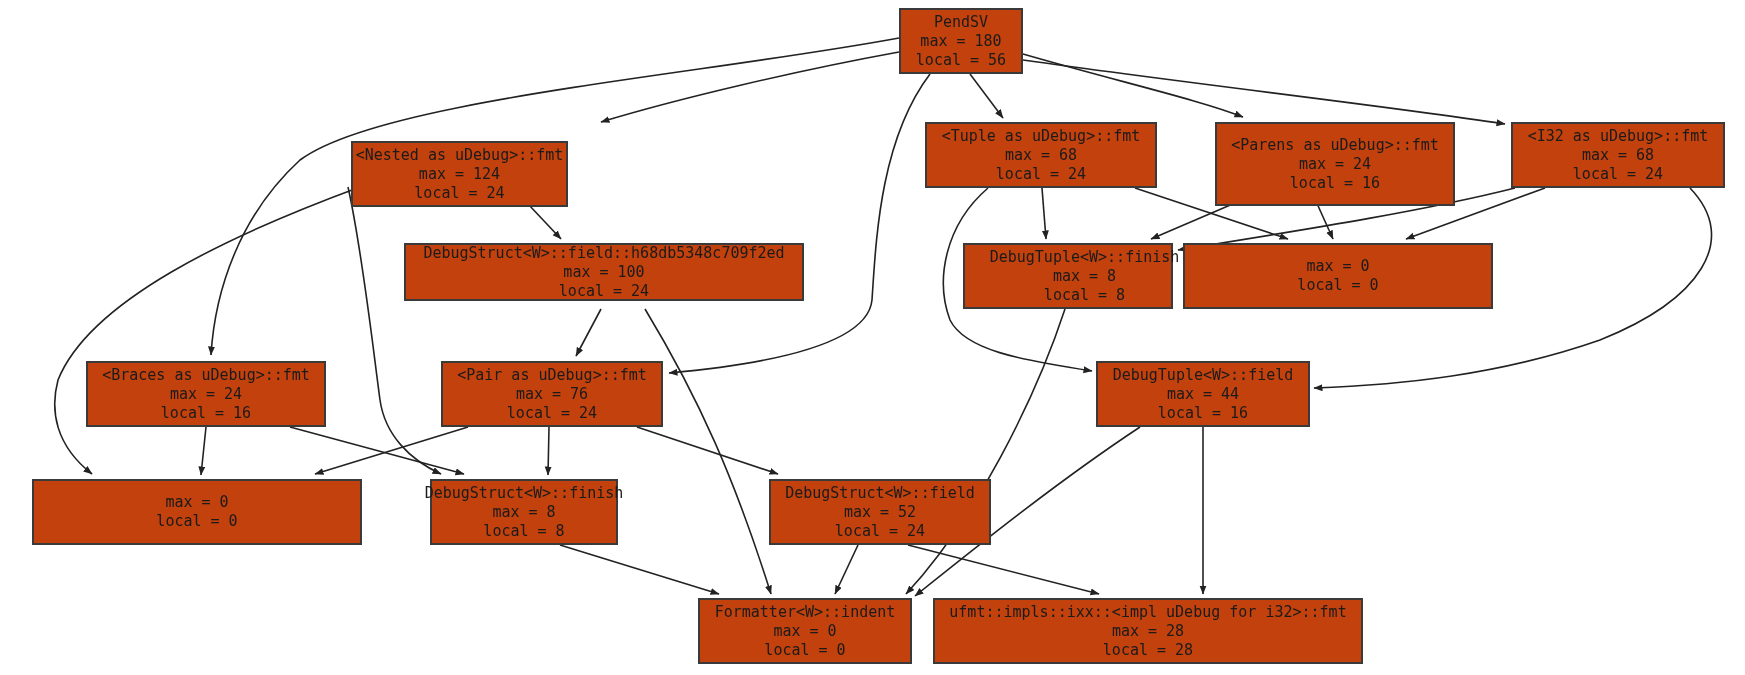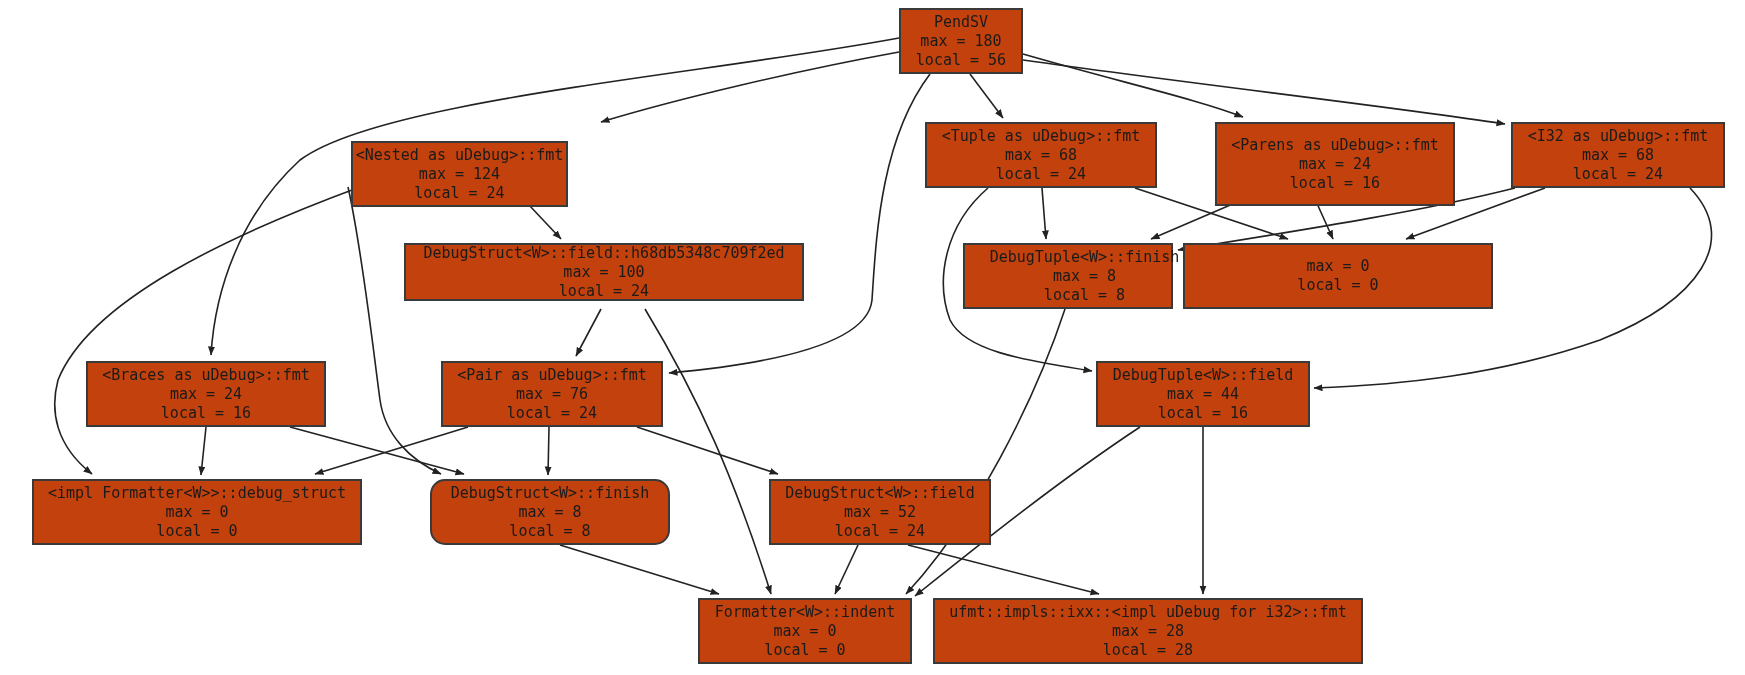--- a/index.html
+++ b/index.html
@@ -133,25 +133,24 @@
         <span class="line">&lt;Pair as uDebug&gt;::fmt</span>
         <span class="line">max = 76</span>
         <span class="line">local = 24</span>
       </div>
       <div class="node" style="left: 1096px; top: 361px; width: 214px; height: 66px; border-color: rgb(58, 58, 58); color: rgb(27, 27, 27);">
         <span class="line">DebugTuple&lt;W&gt;::field</span>
         <span class="line">max = 44</span>
         <span class="line">local = 16</span>
       </div>
       <div class="node" style="left: 32px; top: 479px; width: 330px; height: 66px; border-color: rgb(58, 58, 58); color: rgb(27, 27, 27);">
-        <span class="line">&lt;impl Formatter&lt;W&gt;&gt;::debug_struct</span>
         <span class="line">max = 0</span>
         <span class="line">local = 0</span>
       </div>
-      <div class="node" style="left: 430px; top: 479px; width: 240px; height: 66px; border-color: rgb(58, 58, 58); color: rgb(27, 27, 27); border-radius: 15px;">
+      <div class="node" style="left: 430px; top: 479px; width: 188px; height: 66px; border-color: rgb(58, 58, 58); color: rgb(27, 27, 27);">
         <span class="line">DebugStruct&lt;W&gt;::finish</span>
         <span class="line">max = 8</span>
         <span class="line">local = 8</span>
       </div>
       <div class="node" style="left: 769px; top: 479px; width: 222px; height: 66px; border-color: rgb(58, 58, 58); color: rgb(27, 27, 27);">
         <span class="line">DebugStruct&lt;W&gt;::field</span>
         <span class="line">max = 52</span>
         <span class="line">local = 24</span>
       </div>
       <div class="node" style="left: 698px; top: 598px; width: 214px; height: 66px; border-color: rgb(58, 58, 58); color: rgb(27, 27, 27);">

